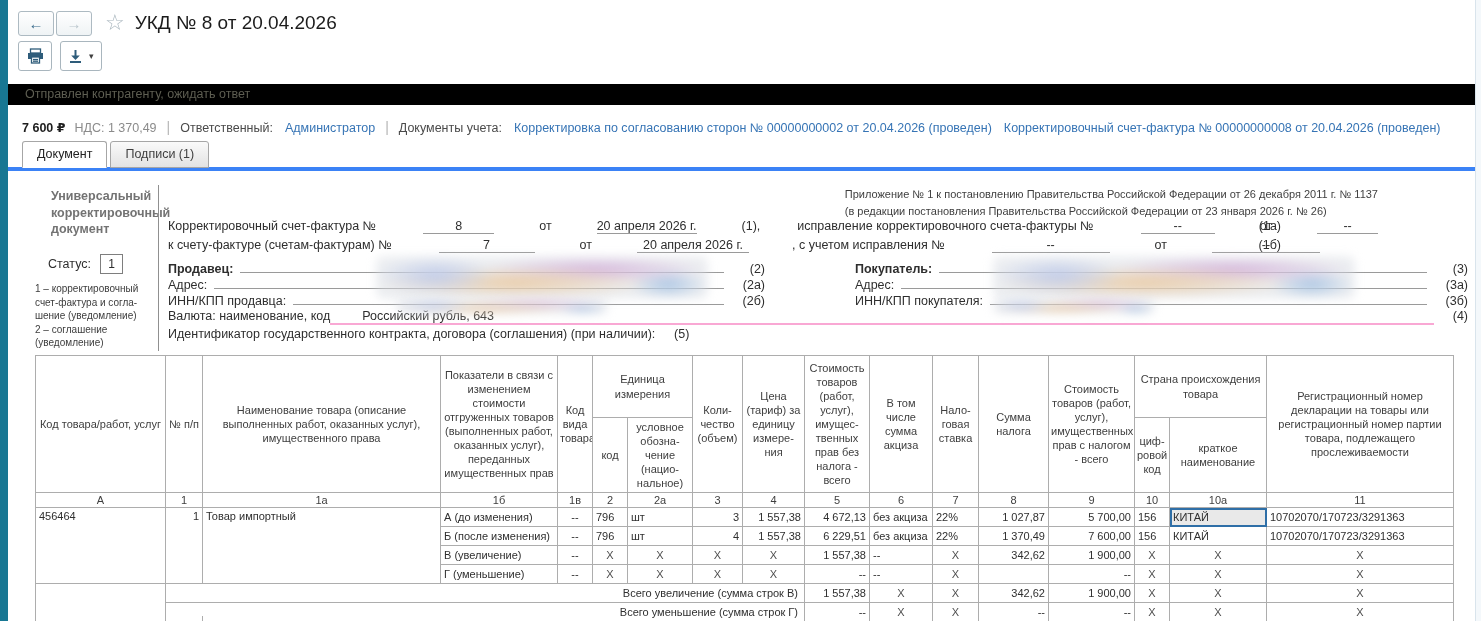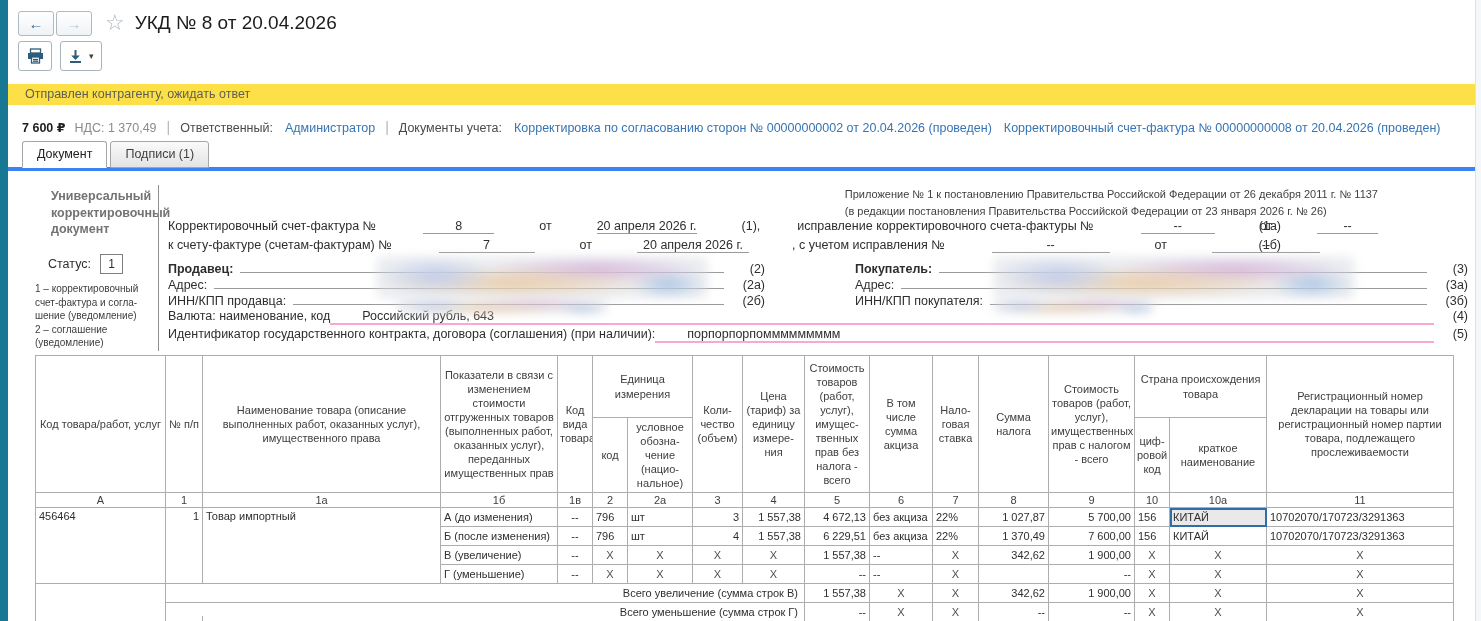--- a/index.html
+++ b/index.html
@@ -18,21 +18,21 @@
   .nav-btn .glyph-fwd { color:#BBC6CD; font-weight:bold; }
   .star { color:#A9B6BE; font-size:22px; margin:0 10px 0 13px; line-height:1; }
   .title { font-size:19px; color:#1C1C1C; font-weight:400; white-space:nowrap; }
 
   
   .toolbar { position:absolute; left:18px; top:41px; display:flex; gap:8px; }
   .tool-btn { height:30px; min-width:34px; border:1px solid #A9B6BE; background:#fff; border-radius:3px; display:flex; align-items:center; justify-content:center; padding:0 7px; cursor:pointer; }
   .caret { font-size:9px; color:#3F3F3F; margin-left:6px; }
 
   
-  .banner { position:absolute; left:8px; top:84px; width:1467px; height:21px; background:#fde047; color:#5E5E52; font-size:12.5px; line-height:21px; padding-left:17px; }
+  .banner { position:absolute; left:8px; top:84px; width:1467px; height:21px; background:#000000; color:#5E5E52; font-size:12.5px; line-height:21px; padding-left:17px; }
 
   
   .summary { position:absolute; left:22px; top:119px; font-size:12.5px; color:#4A4A4A; white-space:nowrap; display:flex; align-items:baseline; }
   .summary .amount { font-weight:bold; color:#1E1E1E; }
   .summary .vat { color:#8B8B8B; margin-left:9px; }
   .summary .sep { color:#B5B5B5; margin:0 10px; font-size:14px; }
   .lnk { color:#3674B5; text-decoration:none; cursor:pointer; }
   .summary .gap { width:12px; display:inline-block; }
 
   
@@ -232,21 +232,20 @@
       <span class="pmark">(3б)</span>
     </div>
 
     <div class="prow" style="left:160px; top:138px; width:1300px;">
       <span class="plab">Валюта: наименование, код</span>
       <span class="lineval">Российский рубль, 643</span>
       <span class="pmark">(4)</span>
     </div>
     <div class="prow" style="left:160px; top:156px; width:1300px;">
       <span class="plab">Идентификатор государственного контракта, договора (соглашения) (при наличии):</span>
-      <span class="lineval">порпорпорпоммммммммм</span>
       <span class="pmark">(5)</span>
     </div>
 
     <div class="blob" style="left:368px; top:85px; width:332px; height:43px;"></div>
     <div class="blob" style="left:388px; top:128px; width:212px; height:15px;"></div>
     <div class="blob" style="left:985px; top:85px; width:362px; height:43px;"></div>
     <div class="blob" style="left:985px; top:128px; width:162px; height:15px;"></div>
 
     <table class="grid">
       <colgroup>

